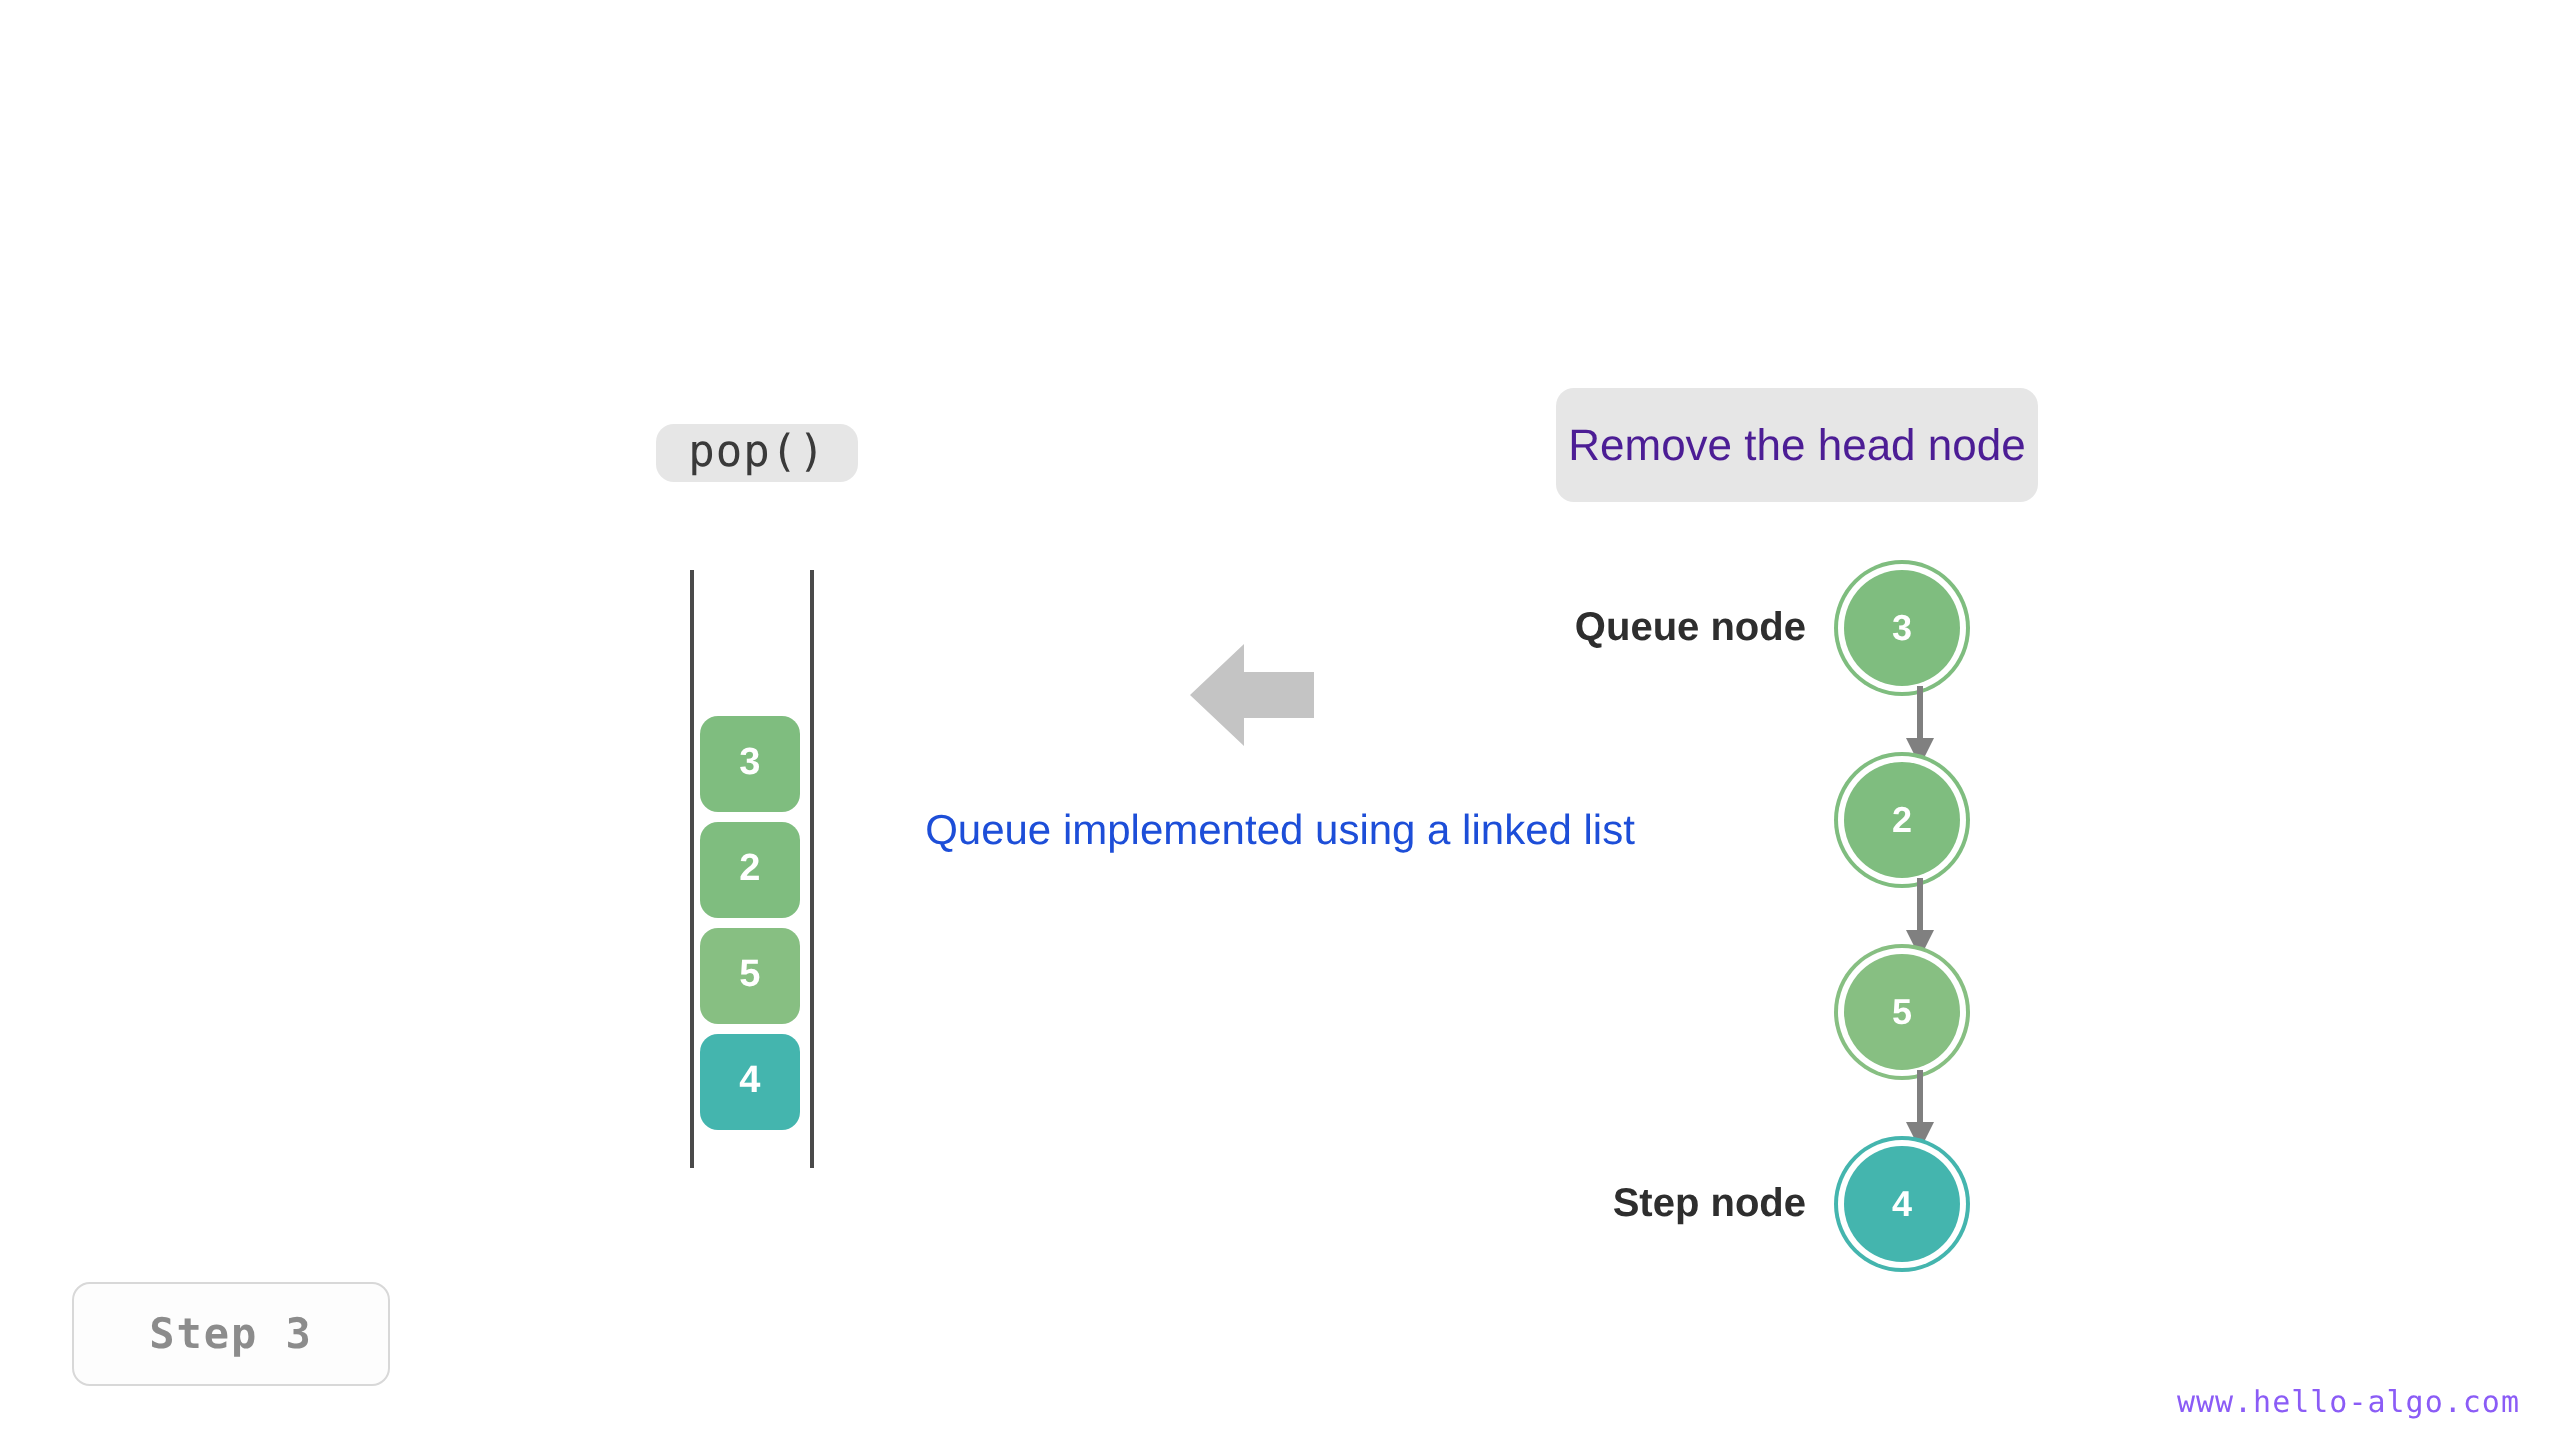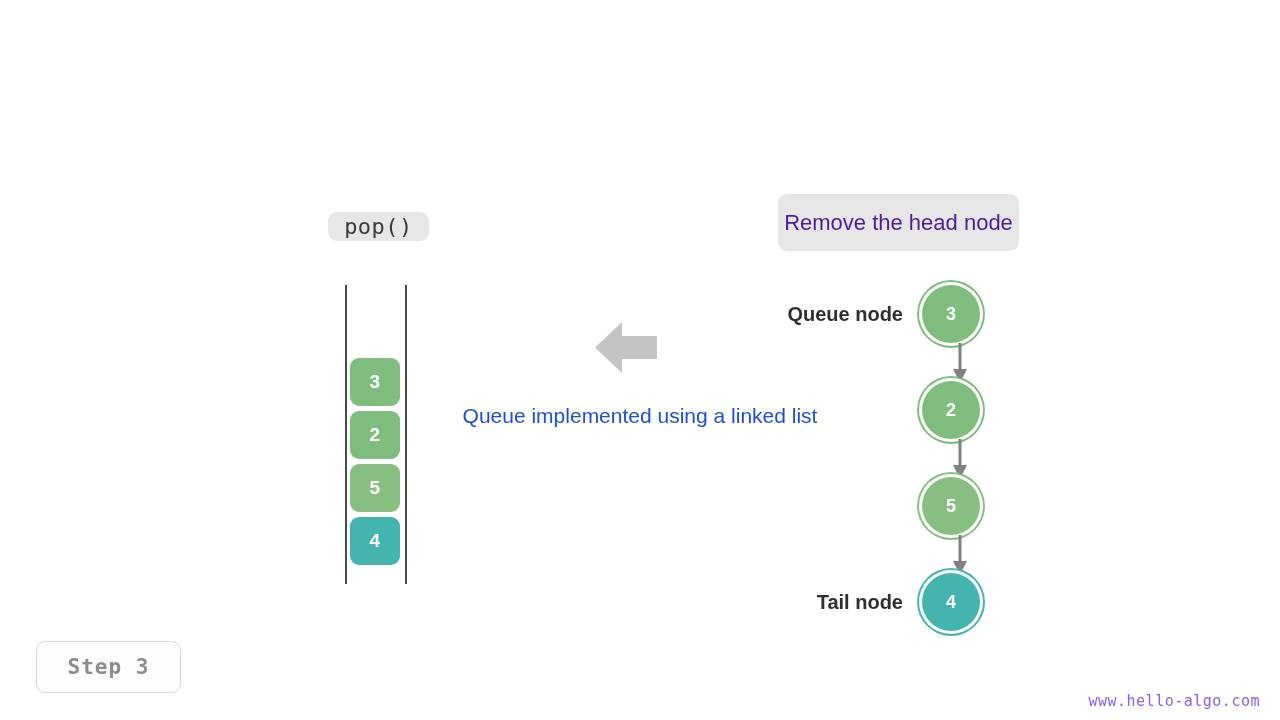--- a/index.html
+++ b/index.html
@@ -141,21 +141,21 @@
     position: absolute;
     left: 185px;
     width: 30px;
     height: 42px;
   }
 
   
   #step-badge {
     position: absolute;
     left: 36px; top: 641px;
-    width: 145px; height: 52px;
+    width: 159px; height: 52px;
     background: #fdfdfd;
     border: 1px solid #d8d8d8;
     border-radius: 9px;
     display: flex;
     align-items: center;
     justify-content: center;
     font-family: "DejaVu Sans Mono", "Liberation Mono", monospace;
     font-size: 21px;
     font-weight: bold;
     color: #8c8c8c;
@@ -233,21 +233,21 @@
       <div class="node-label empty">&nbsp;</div>
       <div class="node ring-green" style="background: rgb(135, 191, 130); box-shadow: rgb(255, 255, 255) 0px 0px 0px 3px, rgb(135, 191, 130) 0px 0px 0px 5px;">
         <span>5</span>
       </div>
     </div>
     <div class="connector" style="top: 250px;"><svg width="30" height="42" viewBox="0 0 30 42" xmlns="http://www.w3.org/2000/svg">
         <line x1="15" y1="0" x2="15" y2="30" stroke="#808080" stroke-width="3"></line>
         <polygon points="15,40 8,26 22,26" fill="#808080"></polygon>
       </svg></div>
     <div class="node-row" style="top: 288px;">
-      <div class="node-label">Tail node</div>
+      <div class="node-label">Step node</div>
       <div class="node ring-teal" style="background: rgb(68, 181, 174); box-shadow: rgb(255, 255, 255) 0px 0px 0px 3px, rgb(68, 181, 174) 0px 0px 0px 5px;">
         <span>4</span>
       </div>
     </div>
   </div>
 
 <div id="step-badge">
   <span>Step 3</span>
 </div>
 

